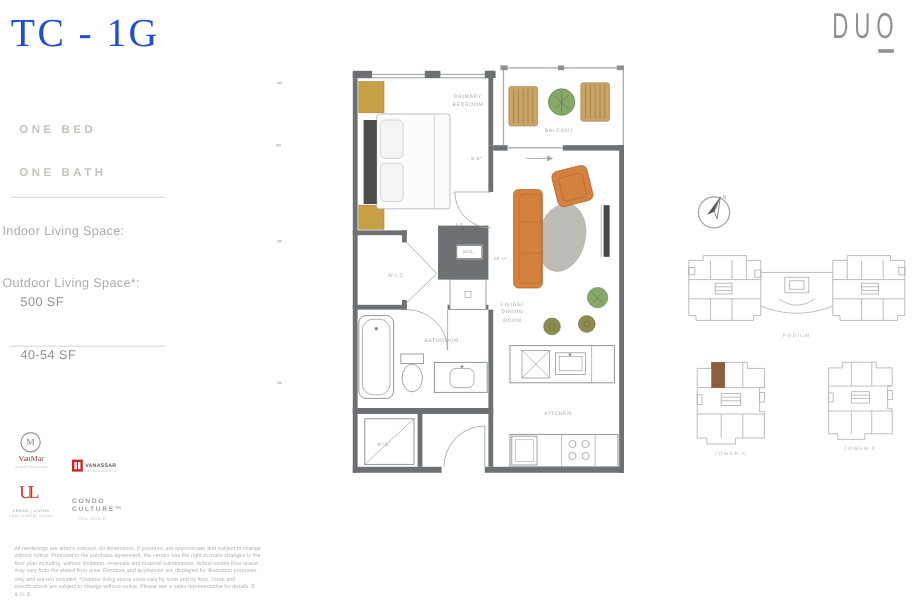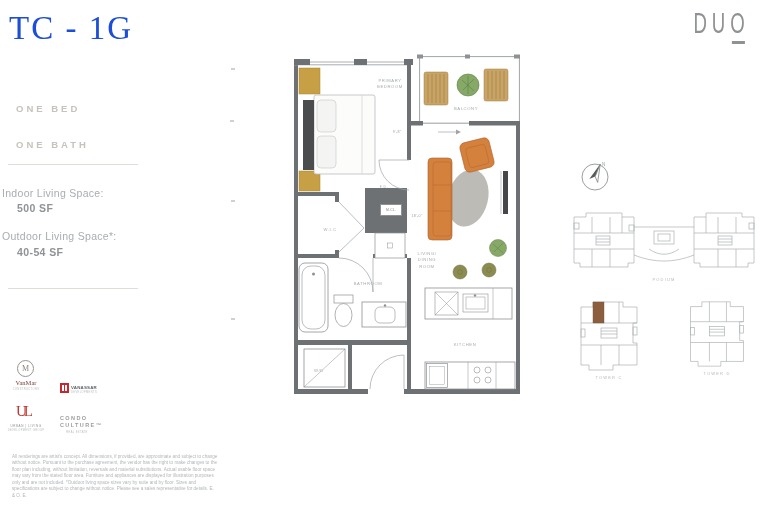--- a/index.html
+++ b/index.html
@@ -7,21 +7,21 @@
          font-family:"Liberation Sans",sans-serif;}
   .abs{position:absolute;}
 
   
   .unit-title{left:9px;top:10px;font-family:"Liberation Serif",serif;font-size:33px;
               color:#1d4ed8;letter-spacing:2px;}
   .floors{left:10px;top:52px;font-size:20px;color:#8d8f91;letter-spacing:.3px;}
   .feature{left:16px;font-size:9.5px;letter-spacing:3px;color:#c6c2bc;font-weight:bold;}
   .divider{left:8px;width:130px;height:1px;background:#e0dcd6;}
   .spec-label{left:2px;font-size:10.5px;color:#a9adb0;letter-spacing:.3px;}
-  .spec-value{left:17px;font-size:10.5px;color:#8f9396;font-weight:bold;letter-spacing:.4px;}
+  .spec-value{left:17px;font-size:10.5px;color:#8f9396;font-weight:normal;letter-spacing:.4px;margin-top:44px;}
 
   
   .brand{right:10px;top:8px;transform:scaleX(.62);transform-origin:top right;text-align:right;}
   .brand-text{font-size:30px;letter-spacing:8px;color:#8f9294;font-weight:500;line-height:1;}
   .brand-bar{width:21px;height:2.5px;background:#8f9294;margin:3px 8px 0 auto;}
 
   
   .plan-label{font-size:4.2px;letter-spacing:.6px;color:#a7abae;text-align:center;
               line-height:1.5;text-transform:uppercase;}
   .dim{font-size:3.6px;color:#9aa0a3;letter-spacing:.3px;text-align:center;}

